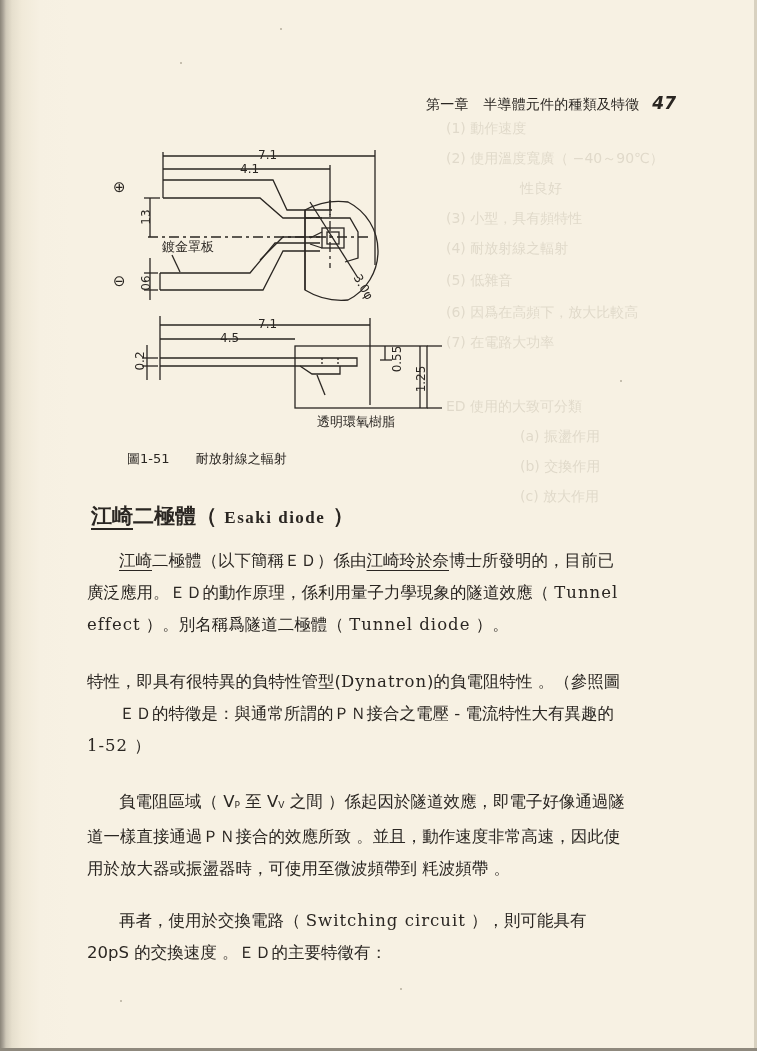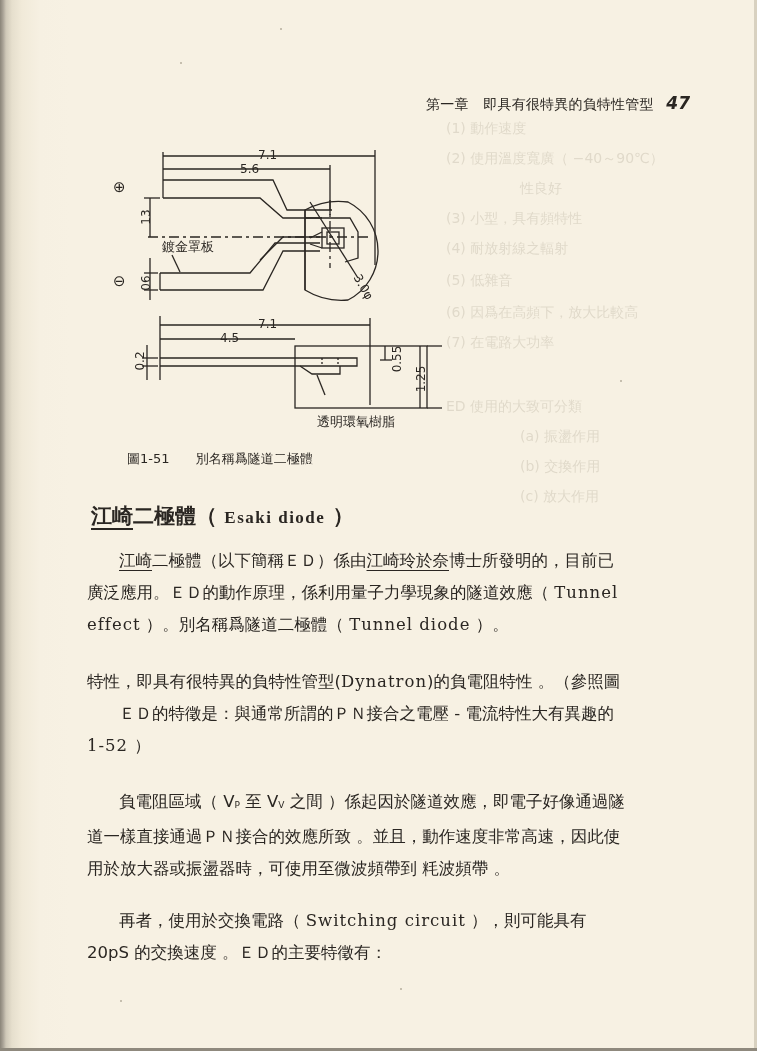--- a/index.html
+++ b/index.html
@@ -145,21 +145,21 @@
 <div class="ghost" style="top:272px;left:446px;">(5) 低雜音</div>
 <div class="ghost" style="top:304px;left:446px;text-align:center;">(6) 因爲在高頻下，放大比較高</div>
 <div class="ghost" style="top:334px;left:446px;">(7) 在電路大功率</div>
 <div class="ghost" style="top:398px;left:446px;text-align:center;">ED 使用的大致可分類</div>
 <div class="ghost" style="top:428px;left:520px;">(a) 振盪作用</div>
 <div class="ghost" style="top:458px;left:520px;">(b) 交換作用</div>
 <div class="ghost" style="top:488px;left:520px;">(c) 放大作用</div>
 
 <div class="header">
   <span class="chapter">第一章</span>
-  <span>即具有很特異的負特性管型</span>
+  <span>半導體元件的種類及特徵</span>
   <span class="page-num">47</span>
 </div>
 
 <div class="figure">
   <svg width="360" height="300" viewBox="0 0 360 300">
     <g stroke="#2a2622" fill="none" stroke-width="1.3">
 
       <line x1="63" y1="12" x2="63" y2="58"></line>
       <line x1="63" y1="16" x2="275" y2="16"></line>
       <line x1="275" y1="10" x2="275" y2="125"></line>
@@ -219,39 +219,39 @@
       <line x1="280" y1="220" x2="292" y2="220"></line>
 
       <line x1="327" y1="206" x2="342" y2="206"></line>
       <line x1="327" y1="268" x2="342" y2="268"></line>
       <line x1="320" y1="206" x2="320" y2="268"></line>
 
       <line x1="217" y1="235" x2="225" y2="255"></line>
     </g>
   </svg>
   <span class="fig-label" style="left:158px;top:8px;">7.1</span>
-  <span class="fig-label" style="left:140px;top:22px;">5.6</span>
+  <span class="fig-label" style="left:140px;top:22px;">4.1</span>
   <span class="fig-label" style="left:13px;top:38px;font-size:15px;">⊕</span>
   <span class="fig-label" style="left:38px;top:70px;transform:rotate(-90deg);">13</span>
   <span class="fig-label" style="left:62px;top:98px;font-size:13px;">鍍金罩板</span>
   <span class="fig-label" style="left:13px;top:132px;font-size:15px;">⊖</span>
   <span class="fig-label" style="left:38px;top:136px;transform:rotate(-90deg);">06</span>
   <span class="fig-label" style="left:250px;top:140px;transform:rotate(60deg);">3.0φ</span>
 
   <span class="fig-label" style="left:158px;top:177px;">7.1</span>
   <span class="fig-label" style="left:120px;top:191px;">4.5</span>
   <span class="fig-label" style="left:30px;top:214px;transform:rotate(-90deg);">0.2</span>
   <span class="fig-label" style="left:284px;top:212px;transform:rotate(-90deg);">0.55</span>
   <span class="fig-label" style="left:308px;top:232px;transform:rotate(-90deg);">1.25</span>
   <span class="fig-label" style="left:217px;top:273px;font-size:13px;">透明環氧樹脂</span>
 </div>
 
 <div class="caption">
   <span class="fig-num">圖1-51</span>
-  <span>別名稱爲隧道二極體</span>
+  <span>耐放射線之輻射</span>
 </div>
 
 <div class="section-title">
   <span class="underlined">江崎</span><span>二極體</span><span>（ </span><span class="en">Esaki  diode</span><span> ）</span>
 </div>
 
 <div class="para" style="top:545px;">
   <span class="line indent"><span class="u">江崎</span><span>二極體（以下簡稱ＥＤ）係由</span><span class="u">江崎玲於奈</span><span>博士所發明的，目前已</span></span>
   <span class="line"><span>廣泛應用。ＥＤ的動作原理，係利用量子力學現象的隧道效應（ </span><span class="en">Tunnel</span></span>
   <span class="line"><span class="en">effect</span><span> ）。別名稱爲隧道二極體（ </span><span class="en">Tunnel  diode</span><span> ）。</span></span>

